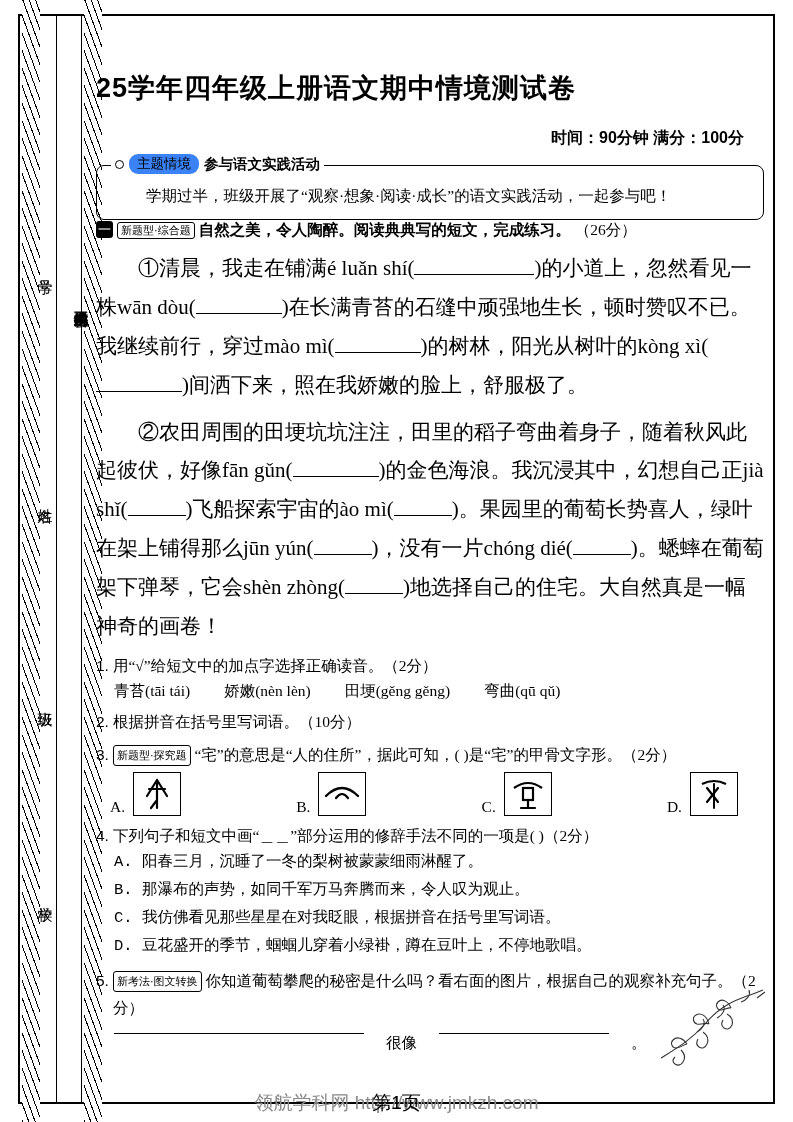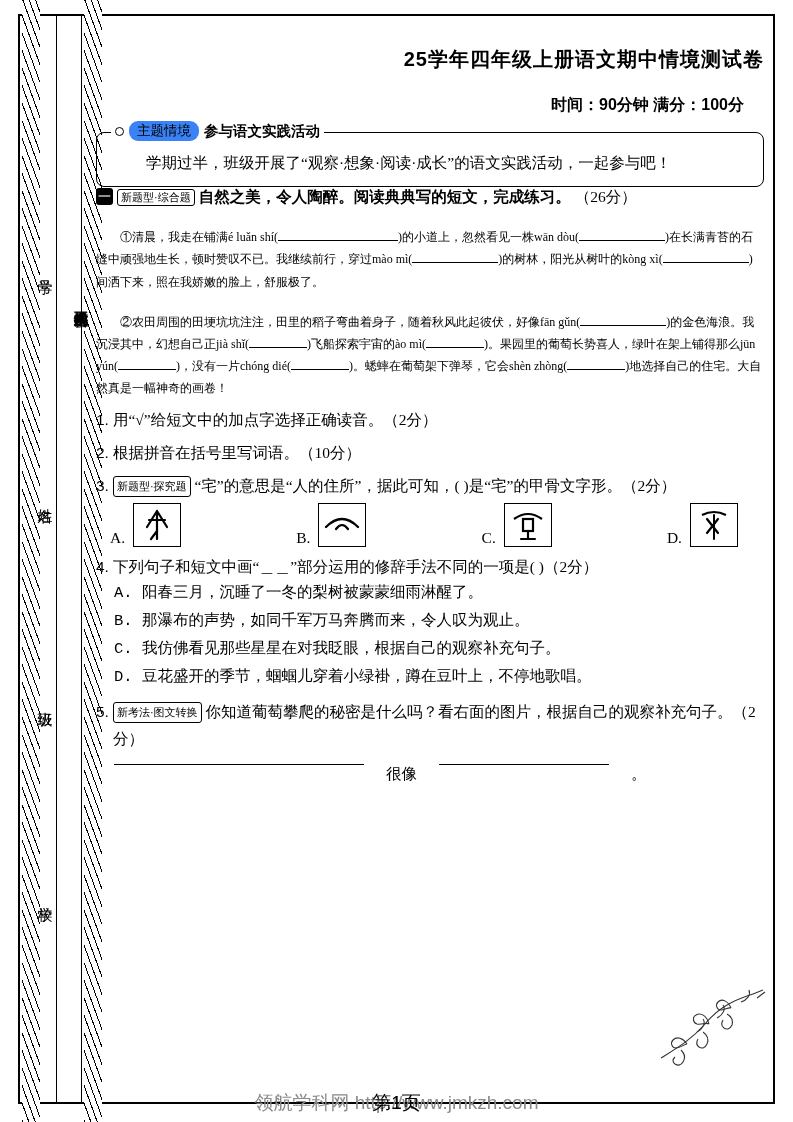--- a/index.html
+++ b/index.html
@@ -73,23 +73,23 @@
   
   .content {
     position: absolute;
     left: 96px; top: 20px;
     width: 668px;
     height: 1080px;
   }
   h1.title {
     font-family: "Liberation Sans", sans-serif;
     font-weight: bold;
-    font-size: 20px;
-    text-align: right;
-    margin: 26px 0 0 0;
+    font-size: 27px;
+    text-align: left;
+    margin: 50px 0 0 0;
     letter-spacing: 1px;
   }
   .meta {
     text-align: right;
     font-size: 16px;
     margin-top: 22px;
     padding-right: 20px;
     font-family: "Liberation Sans", sans-serif;
     font-weight: bold;
   }
@@ -171,24 +171,24 @@
     font-family: "Liberation Sans", sans-serif;
     position: relative;
     top: -1px;
   }
   .q-head .strong {
     font-family: "Liberation Sans", sans-serif;
     font-weight: bold;
     font-size: 15.5px;
   }
   .para {
-    font-size: 12px;
+    font-size: 21px;
     line-height: 1.85;
     text-indent: 2em;
-    margin-top: 18px;
+    margin-top: 8px;
   }
   .blank {
     display: inline-block;
     border-bottom: 1px solid #000;
     min-width: 86px;
     height: 1em;
   }
   .blank.sm { min-width: 58px; }
   .blank.lg { min-width: 120px; }
   .qitem {
@@ -310,20 +310,26 @@
       <span>①清晨，我走在铺满é luǎn shí(</span><span class="blank lg"></span><span>)的小道上，忽然看见一株wān dòu(</span><span class="blank"></span><span>)在长满青苔的石缝中顽强地生长，顿时赞叹不已。我继续前行，穿过mào mì(</span><span class="blank"></span><span>)的树林，阳光从树叶的kòng xì(</span><span class="blank"></span><span>)间洒下来，照在我娇嫩的脸上，舒服极了。</span>
     </div>
 
     <div class="para">
       <span>②农田周围的田埂坑坑注注，田里的稻子弯曲着身子，随着秋风此起彼伏，好像fān gǔn(</span><span class="blank"></span><span>)的金色海浪。我沉浸其中，幻想自己正jià shǐ(</span><span class="blank sm"></span><span>)飞船探索宇宙的ào mì(</span><span class="blank sm"></span><span>)。果园里的葡萄长势喜人，绿叶在架上铺得那么jūn yún(</span><span class="blank sm"></span><span>)，没有一片chóng dié(</span><span class="blank sm"></span><span>)。蟋蟀在葡萄架下弹琴，它会shèn zhòng(</span><span class="blank sm"></span><span>)地选择自己的住宅。大自然真是一幅神奇的画卷！</span>
     </div>
 
     <div class="qitem">
       <span class="qnum">1.</span>
       <span class="qbody">用“√”给短文中的加点字选择正确读音。（2分）</span>
+    </div>
+    <div class="pron-row">
+      <span>青苔(tāi  tái)</span>
+      <span>娇嫩(nèn  lèn)</span>
+      <span>田埂(gěng  gěng)</span>
+      <span>弯曲(qū  qǔ)</span>
     </div>
 
     <div class="qitem">
       <span class="qnum">2.</span>
       <span class="qbody">根据拼音在括号里写词语。（10分）</span>
     </div>
 
     <div class="qitem">
       <span class="qnum">3.</span>
       <span class="qbody">
@@ -371,21 +377,21 @@
         </span>
       </div>
     </div>
 
     <div class="qitem">
       <span class="qnum">4.</span>
       <span class="qbody">下列句子和短文中画“＿＿”部分运用的修辞手法不同的一项是(        )（2分）</span>
     </div>
     <div class="optline">A. 阳春三月，沉睡了一冬的梨树被蒙蒙细雨淋醒了。</div>
     <div class="optline">B. 那瀑布的声势，如同千军万马奔腾而来，令人叹为观止。</div>
-    <div class="optline">C. 我仿佛看见那些星星在对我眨眼，根据自己的观察补充句子。</div>
+    <div class="optline">C. 我仿佛看见那些星星在对我眨眼，根据拼音在括号里写词语。</div>
     <div class="optline">D. 豆花盛开的季节，蝈蝈儿穿着小绿褂，蹲在豆叶上，不停地歌唱。</div>
 
     <div class="qitem">
       <span class="qnum">5.</span>
       <span class="qbody">
         <span class="badge">新考法·图文转换</span>
         <span>你知道葡萄攀爬的秘密是什么吗？看右面的图片，根据自己的观察补充句子。（2分）</span>
       </span>
     </div>
 

